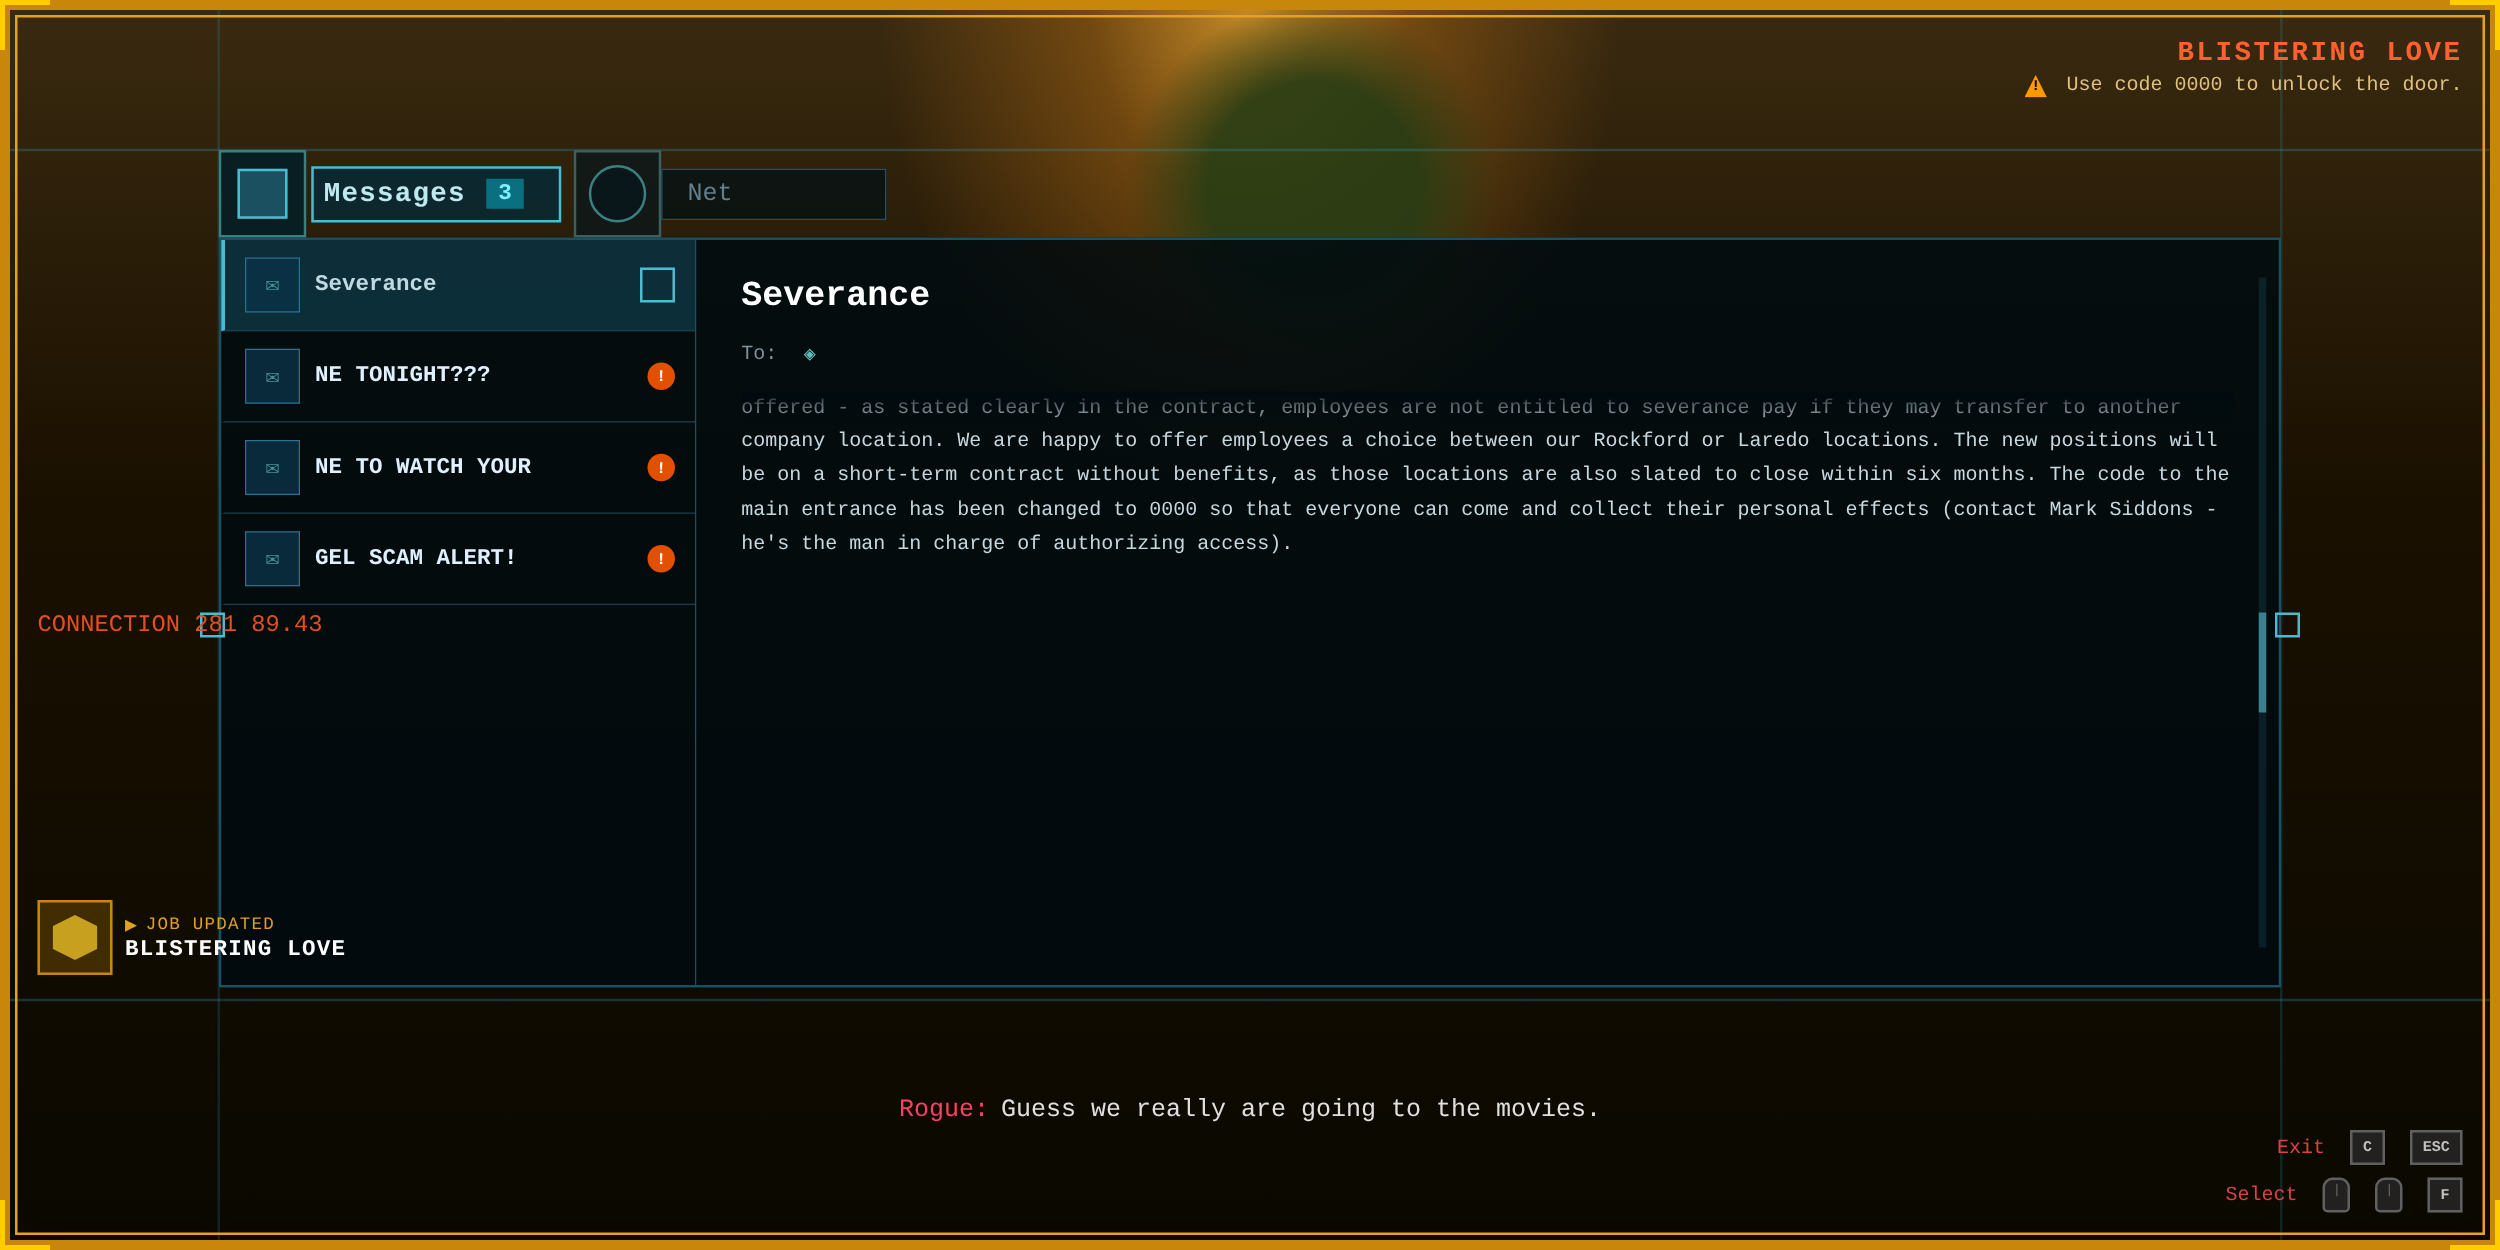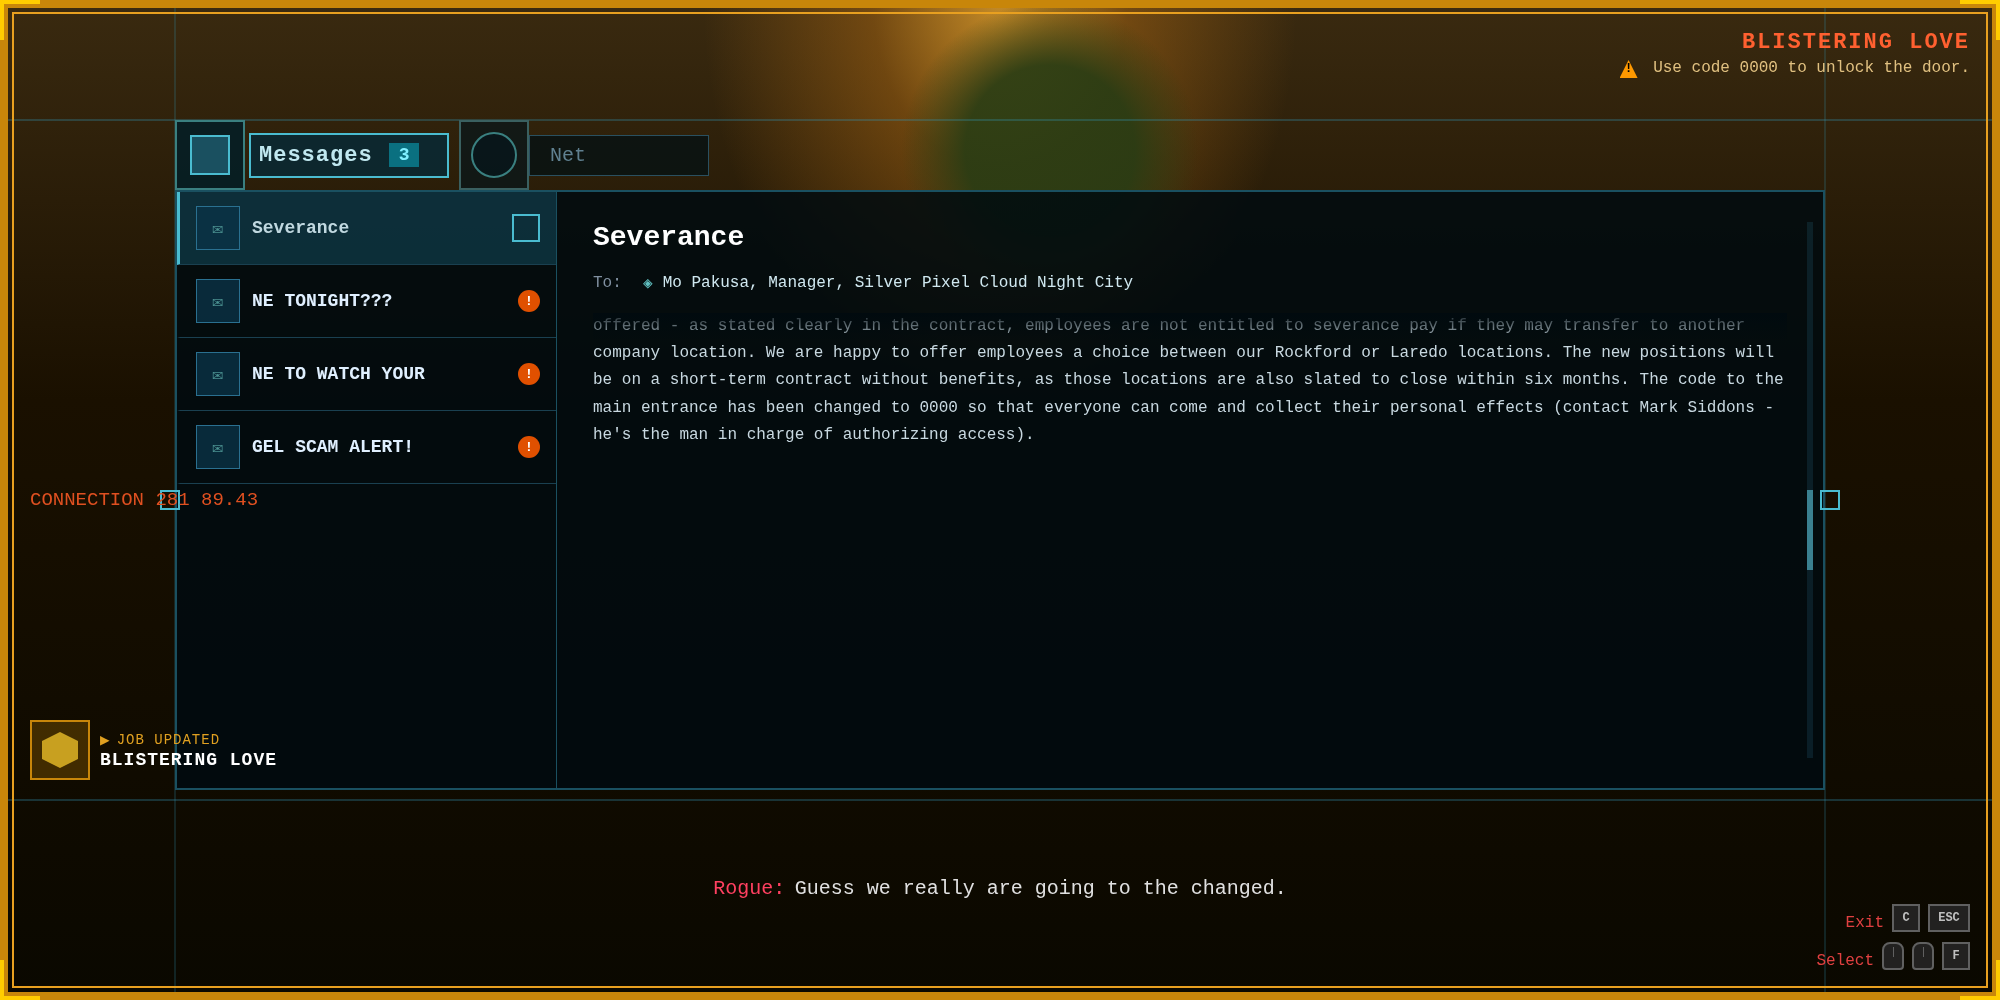--- a/index.html
+++ b/index.html
@@ -393,22 +393,22 @@
       bottom: 30px;
       right: 30px;
       z-index: 60;
       display: flex;
       flex-direction: column;
       align-items: flex-end;
       gap: 10px;
     }
     .control-row {
       display: flex;
-      align-items: flex-end;
-      gap: 8px;
+      align-items: center;
+      gap: 20px;
     }
     .control-label {
       color: #e04040;
       font-size: 16px;
     }
     .control-key {
       width: 28px; height: 28px;
       background: rgba(40,40,40,0.8);
       border: 2px solid #606060;
       display: flex; align-items: center; justify-content: center;
@@ -579,39 +579,38 @@
       </div>
     </div>
 
     <div class="message-detail">
       <div class="msg-detail-title">Severance</div>
 
 
       <div class="msg-detail-from">
         <span class="msg-detail-label">To:</span>
         <span class="msg-detail-person-icon">◈</span>
-        <span class="msg-detail-person">Mo Pakusa, Manager, Silver Pixel Cloud Night City</span>
       </div>
 
       <div class="msg-detail-body">
         <div class="msg-detail-body-top-fade"></div>
         <span>offered - as stated clearly in the contract, employees are not entitled to severance pay if they may transfer to another company location. We are happy to offer employees a choice between our Rockford or Laredo locations. The new positions will be on a short-term contract without benefits, as those locations are also slated to close within six months.
 The code to the main entrance has been changed to 0000 so that everyone can come and collect their personal effects (contact Mark Siddons - he's the man in charge of authorizing access).</span>
       </div>
 
       <div class="msg-scrollbar">
         <div class="msg-scrollbar-thumb"></div>
       </div>
     </div>
   </div>
 </div>
 
 <div class="subtitle-bar">
   <span class="subtitle-speaker">Rogue:</span>
-  <span class="subtitle-text"> Guess we really are going to the changed.</span>
+  <span class="subtitle-text"> Guess we really are going to the movies.</span>
 </div>
 
 <div class="bottom-controls">
   <div class="control-row">
     <span class="control-label">Exit</span>
     <div class="control-key">C</div>
     <div class="control-key wide">ESC</div>
   </div>
   <div class="control-row">
     <span class="control-label">Select</span>

